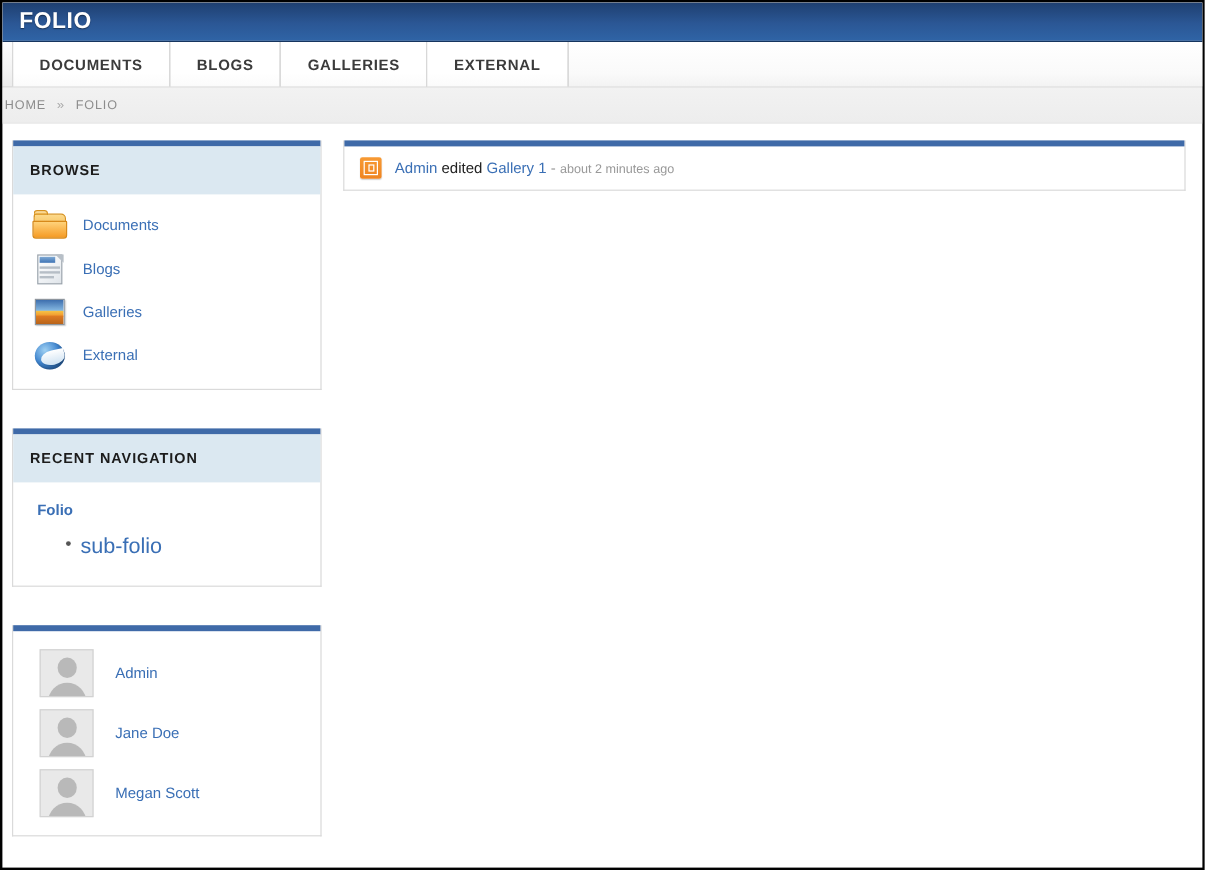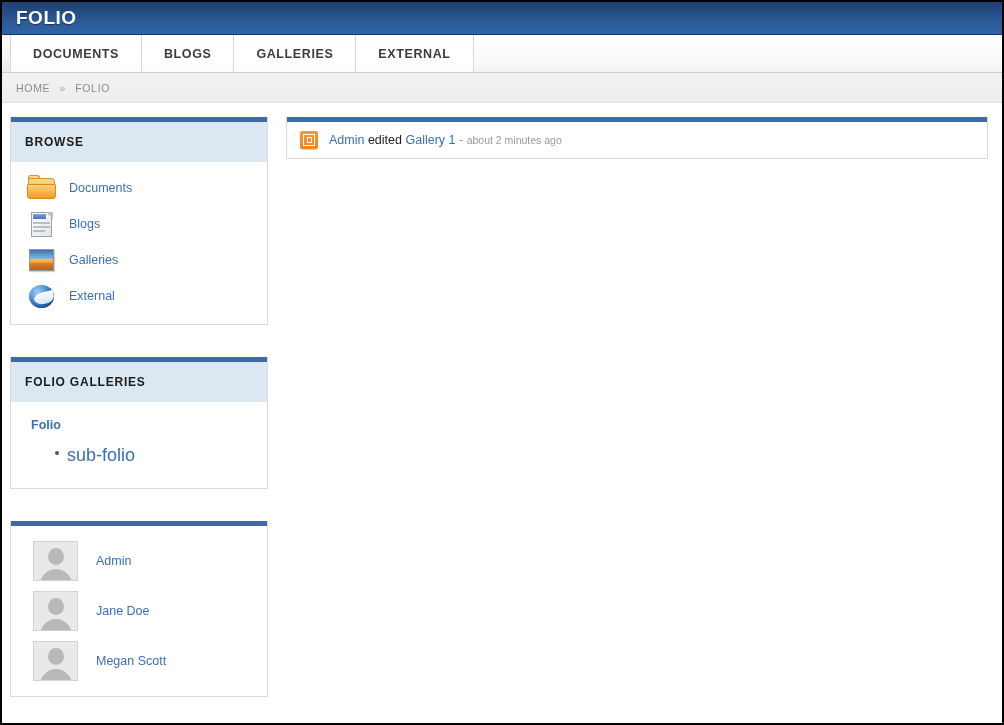--- a/index.html
+++ b/index.html
@@ -65,21 +65,21 @@
     background: linear-gradient(to bottom, #ffffff 0%, #fafafa 70%, #f3f3f3 100%);
     border-left: 1px solid #d8d8d8;
   }
 
   
   .breadcrumb {
     height: 30px;
     background: linear-gradient(to bottom, #f2f2f2 0%, #ededed 100%);
     display: flex;
     align-items: center;
-    padding-left: 14px;
+    padding-left: 2px;
     border-bottom: 1px solid #e2e2e2;
     font-size: 10.5px;
     letter-spacing: 0.7px;
     color: #8c8c8c;
   }
   .breadcrumb .crumb { color: #8c8c8c; text-decoration: none; cursor: pointer; }
   .breadcrumb .sep { margin: 0 9px; color: #a9a9a9; font-size: 11px; }
 
   
   .body-wrap {
@@ -347,21 +347,21 @@
                 <span class="swoosh"></span>
             </span>
             <span class="lbl">External</span>
           </div>
 
         </div>
       </div>
 
       <div class="panel">
         <div class="panel-topbar"></div>
-        <div class="panel-head">FOLIO GALLERIES</div>
+        <div class="panel-head">RECENT NAVIGATION</div>
         <div class="nav-body">
           <div class="nav-root">Folio</div>
           <ul class="nav-sub-list">
             <li>
               <a>sub-folio</a>
             </li>
           </ul>
         </div>
       </div>
 

